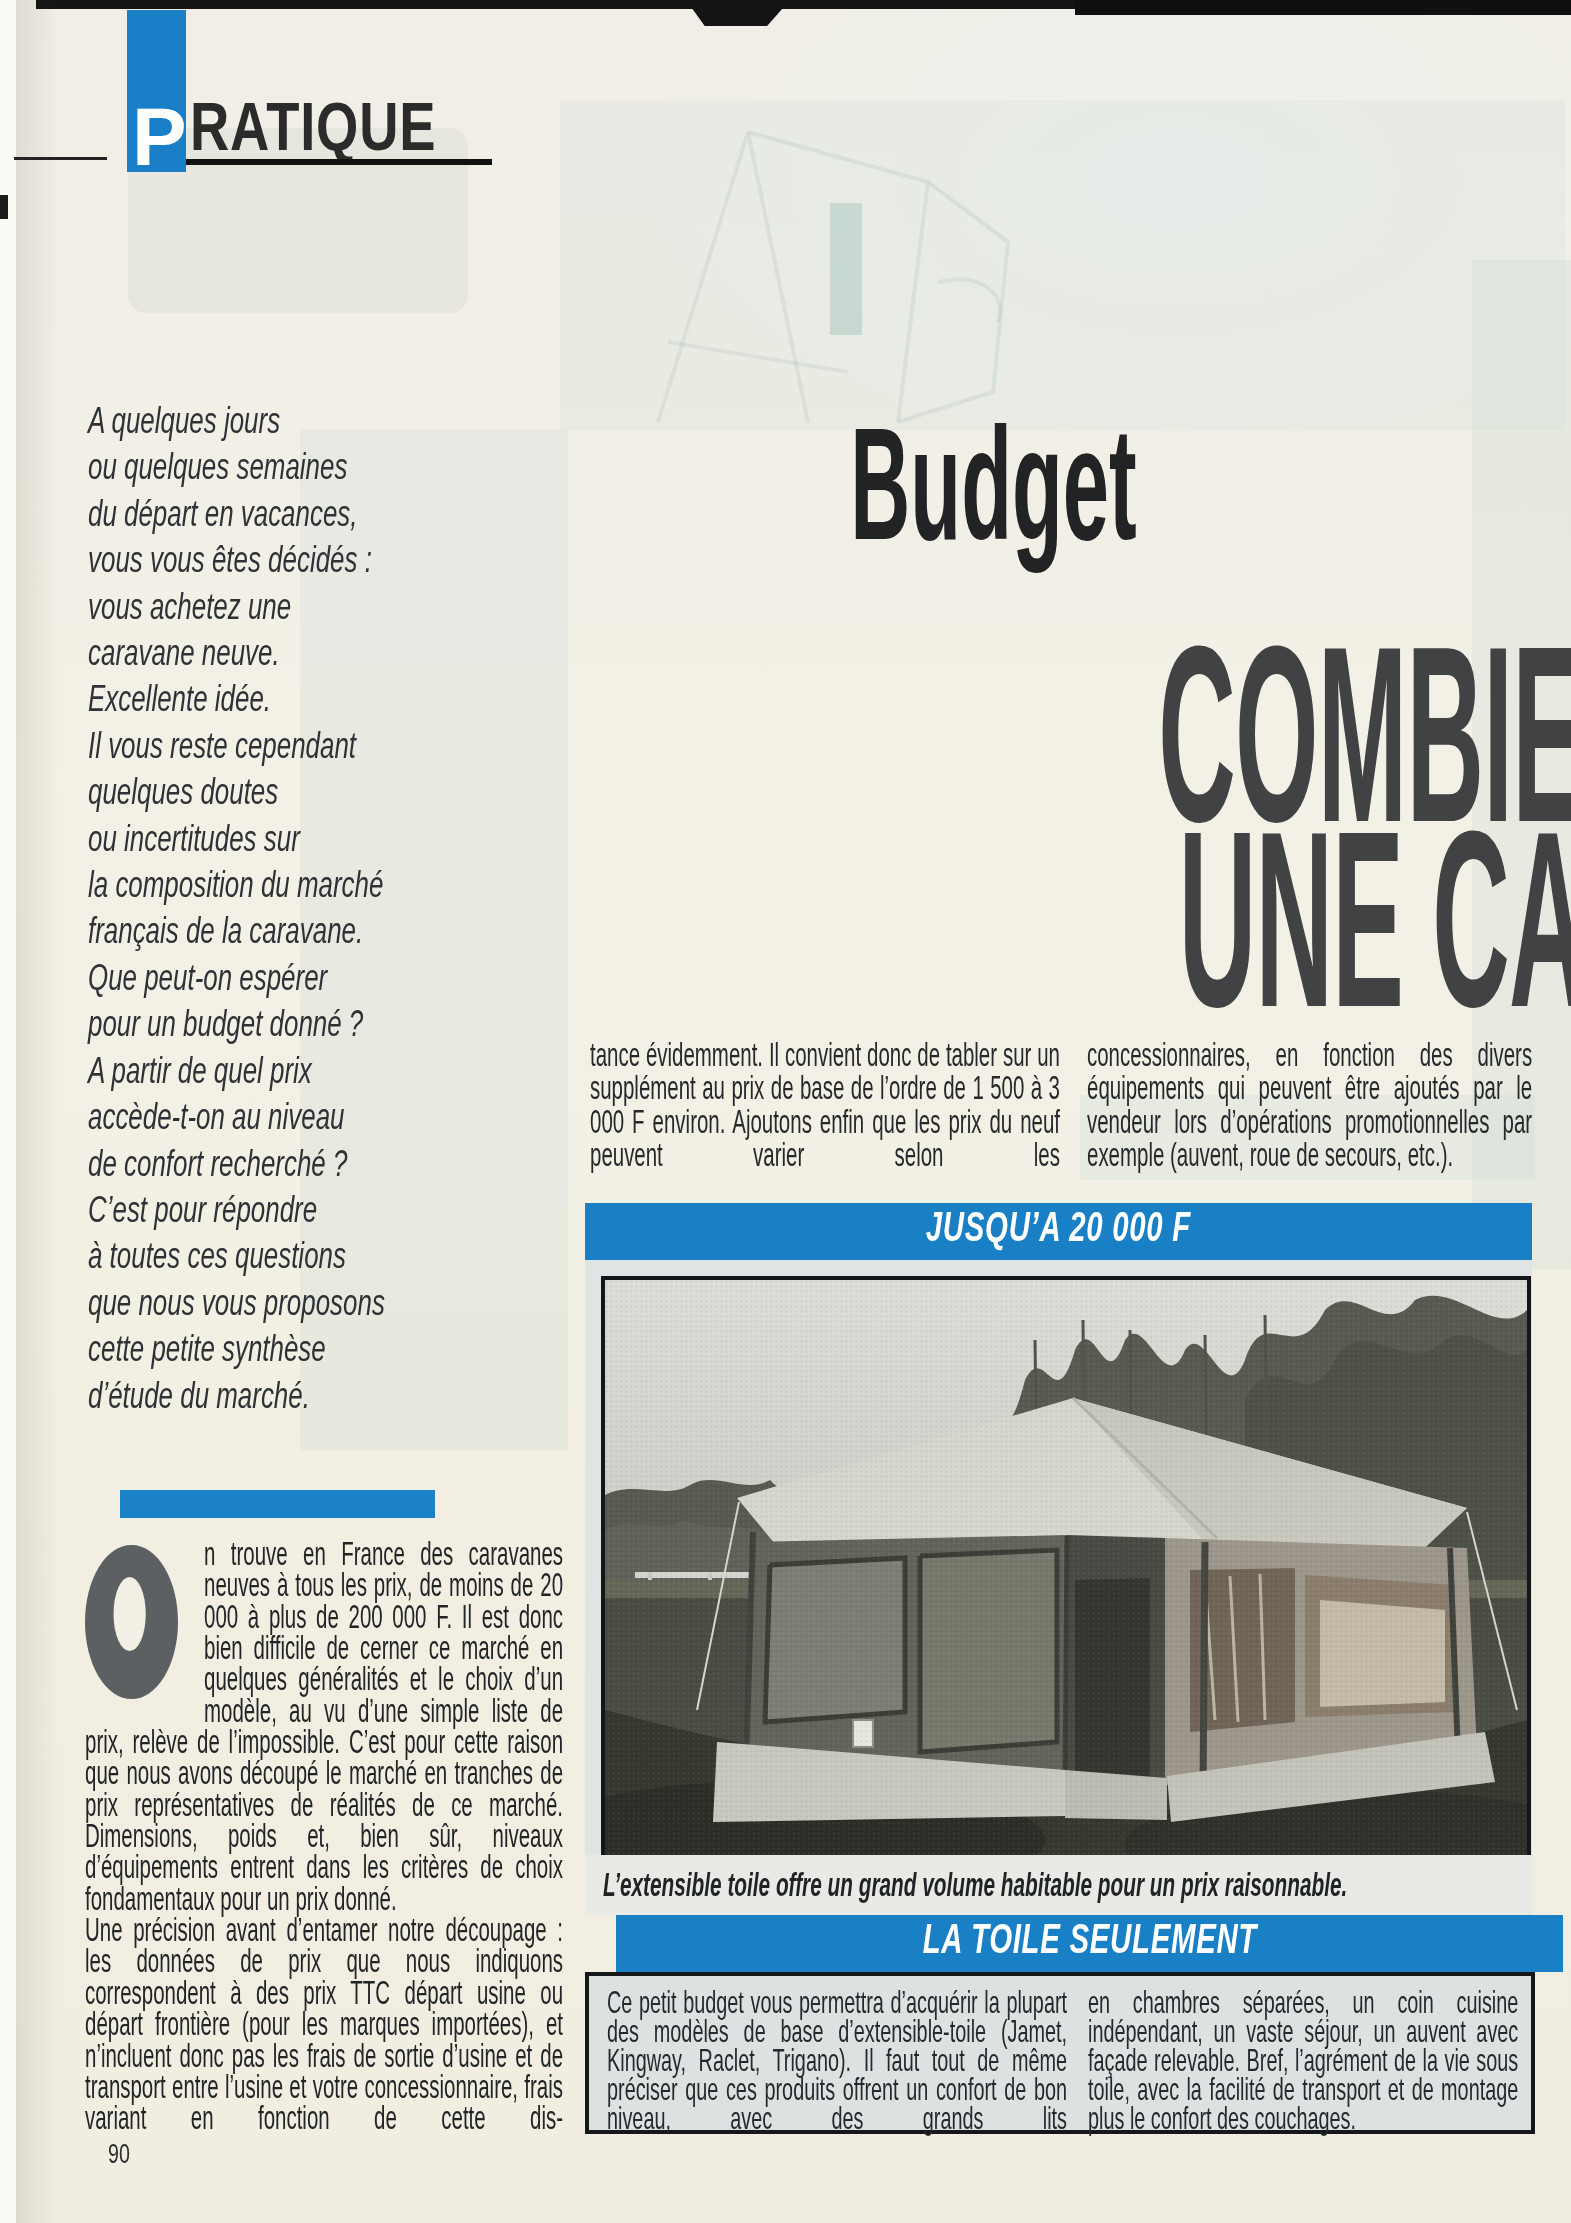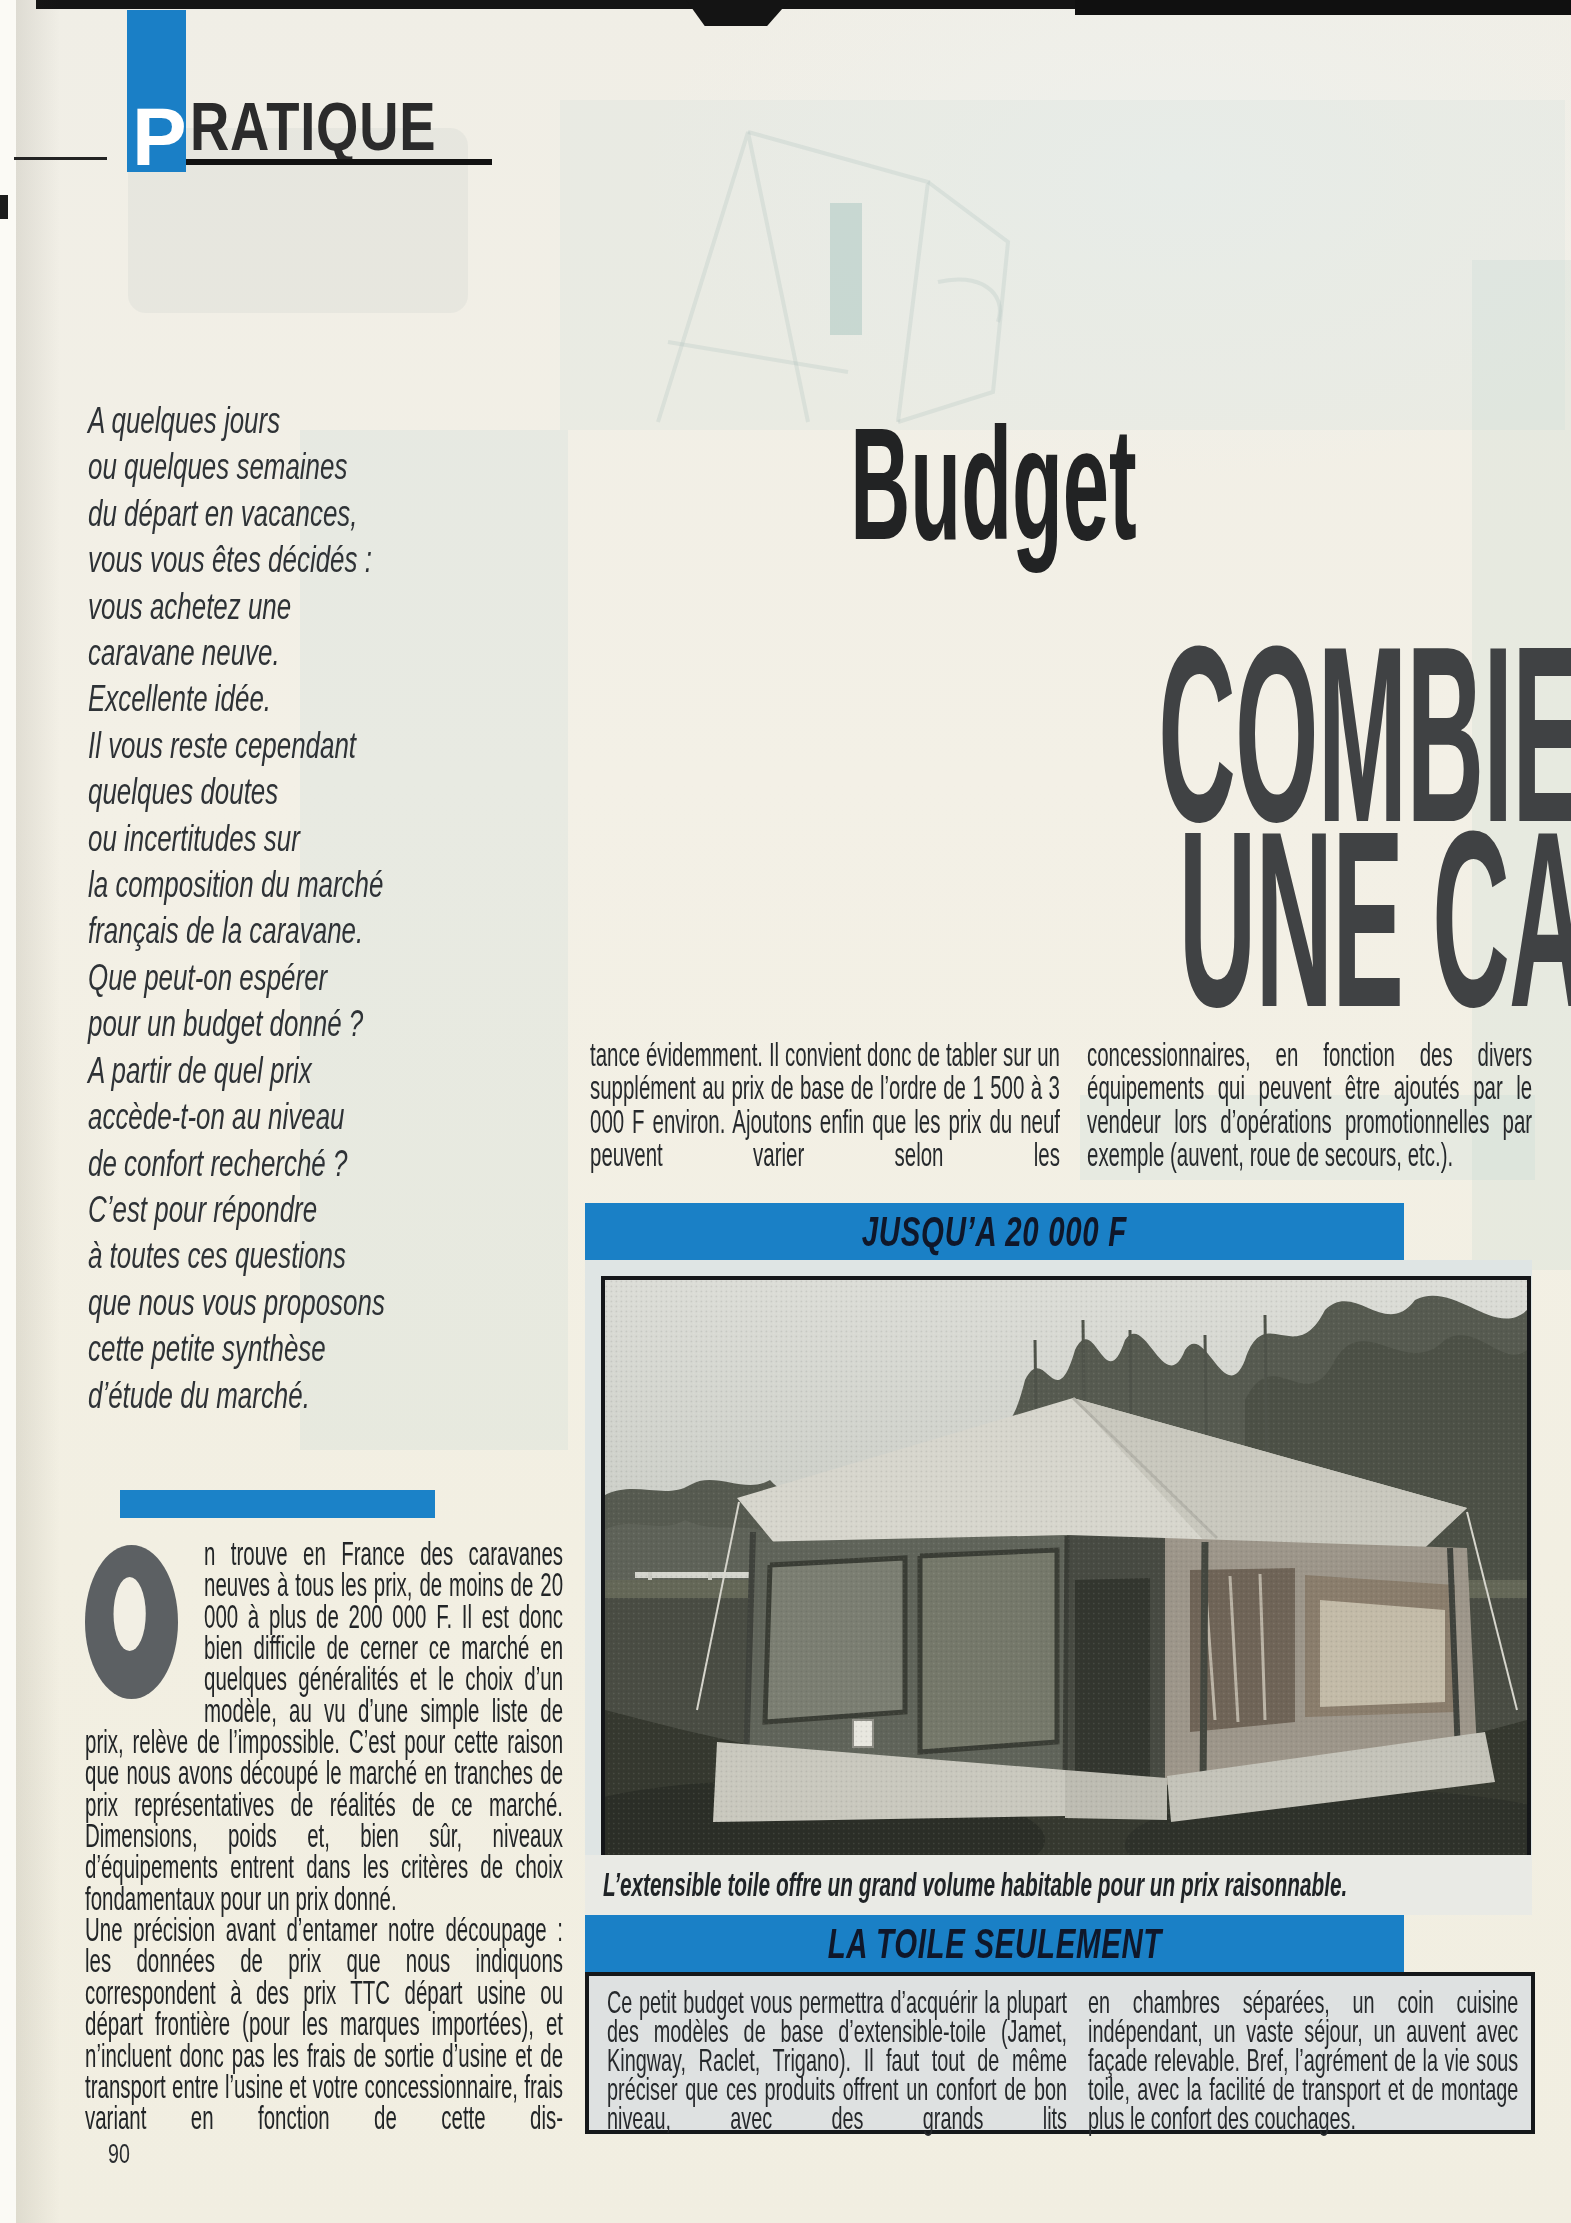--- a/index.html
+++ b/index.html
@@ -41,24 +41,24 @@
   .hl{left:560px;width:950px;text-align:center;}
   .hl span{display:inline-block;white-space:nowrap;font-weight:bold;font-size:250px;line-height:1;color:#404244;transform:scaleX(0.43);transform-origin:center;letter-spacing:-2px;}
   .hl1{top:610px;}
   .hl2{top:795px;}
   
   .col{font-size:33px;line-height:33.4px;text-align:justify;transform-origin:top left;color:#26292c;}
   .cont{text-align-last:justify;}
   .lead-left{left:590px;top:1038px;width:758px;transform:scaleX(0.62);}
   .lead-right{left:1087px;top:1038px;width:718px;transform:scaleX(0.62);}
   
-  .banner{left:585px;width:819px;height:57px;background:#1a80c6;color:#0f172a;display:flex;align-items:center;justify-content:center;}
+  .banner{left:585px;width:947px;height:57px;background:#1a80c6;color:#ffffff;display:flex;justify-content:center;}
   .banner span{display:inline-block;white-space:nowrap;font-weight:bold;font-style:italic;font-size:42px;transform:scaleX(0.70);transform-origin:center;letter-spacing:1px;}
   .banner1{top:1203px;}
-  .banner2{top:1915px;}
+  .banner2{top:1915px;margin-left:31px;}
   
   .frame{left:585px;top:1260px;width:947px;height:655px;background:#dfe5e4;}
   .photo{left:601px;top:1276px;width:922px;height:575px;border:4px solid #141619;box-sizing:content-box;background:#cfd2cc;}
   .caption-strip{left:585px;top:1855px;width:947px;height:60px;background:#e9eae5;display:flex;align-items:center;}
   .caption-strip span{display:inline-block;white-space:nowrap;margin-left:18px;font-weight:bold;font-style:italic;font-size:33px;color:#1f2326;transform:scaleX(0.63);transform-origin:left center;}
   
   .box{left:585px;top:1972px;width:942px;height:154px;border:4px solid #15181a;background:#dee1e1;}
   .box-left{left:607px;top:1988px;width:742px;transform:scaleX(0.62);font-size:32px;line-height:29px;}
   .box-right{left:1088px;top:1988px;width:694px;transform:scaleX(0.62);font-size:32px;line-height:29px;}
   

